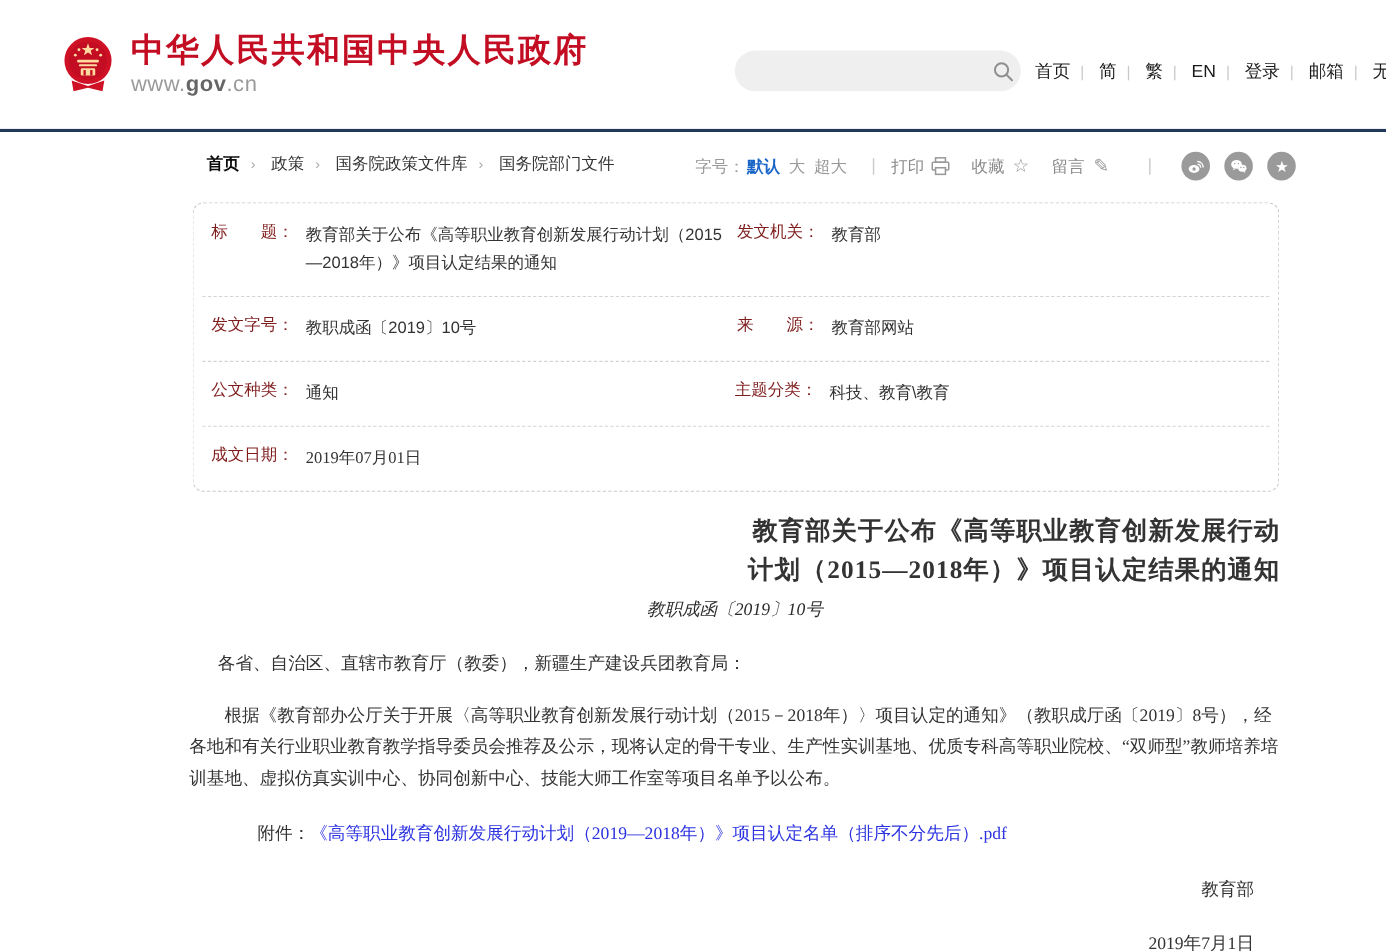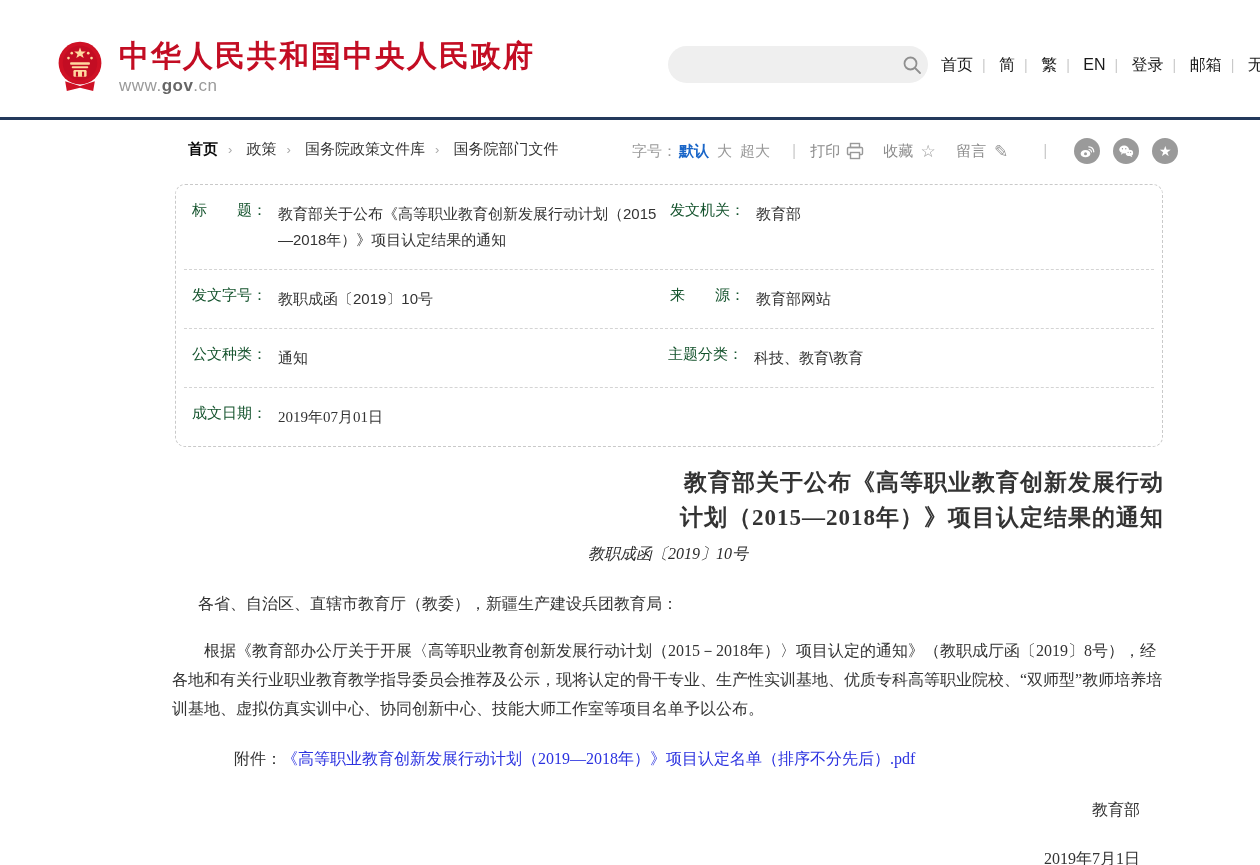--- a/index.html
+++ b/index.html
@@ -2,25 +2,25 @@
 <html><head>
 <meta charset="utf-8">
 <style>
   * { box-sizing: border-box; margin: 0; padding: 0; }
   html,body { width:1260px; height:865px; background:#fff; overflow:hidden;
     font-family:"Liberation Sans","DejaVu Sans",sans-serif; }
   body { position:relative; }
 
   
   .header { position:relative; height:117px; background:#fff; }
-  .logo-wrap { position:absolute; left:55px; top:40px; display:flex; align-items:center; }
+  .logo-wrap { position:absolute; left:55px; top:30px; display:flex; align-items:center; }
   .emblem { width:50px; height:56px; }
   .brand { margin-left:14px; }
   .site-title { color:#c30d23; font-size:30px; font-weight:bold; letter-spacing:2px; line-height:32px; }
-  .site-url { font-size:17px; color:#9a9a9a; margin-top:4px; letter-spacing:0.5px; }
+  .site-url { font-size:20px; color:#9a9a9a; margin-top:4px; letter-spacing:0.5px; }
   .site-url .gov { color:#666; font-weight:bold; }
   .search-pill { position:absolute; left:668px; top:46px; width:260px; height:37px;
     background:#efefef; border-radius:19px; border:none; display:flex; align-items:center; }
   .search-input { flex:1; background:transparent; border:none; outline:none; height:100%;
     padding:0 10px 0 18px; font-size:15px; color:#333; }
   .search-icon { width:34px; display:flex; align-items:center; justify-content:center; cursor:pointer; }
   .top-links { position:absolute; left:941px; top:55px; white-space:nowrap; font-size:16px; color:#1a1a1a; }
   .top-links a { color:#1a1a1a; text-decoration:none; margin:0 6px; cursor:pointer; }
   .top-links a:first-child { margin-left:0; }
   .top-links .pipe { color:#c9c9c9; font-size:14px; margin:0 3px; }
@@ -48,21 +48,21 @@
   .circle-icon .star-glyph { color:#fff; font-size:14px; line-height:1; }
 
   
   .meta-table { margin:10px 0 0 175px; width:988px; border:1px dashed #c9c9c9; border-radius:10px;
     font-size:15px; color:#333; padding:0 8px; }
   .meta-row { display:flex; border-bottom:1px dashed #d4d4d4; padding:16px 8px; }
   .meta-row:last-child { border-bottom:none;font-family:Liberation Serif, serif; }
   .mcell { display:flex; }
   .mcell.left { width:478px; padding-right:10px; }
   .mcell.right { flex:1; }
-  .mlabel { color:#14532d; width:86px; flex-shrink:0; }
+  .mlabel { color:#7f1d1d; width:86px; flex-shrink:0; }
   .mvalue { color:#333; line-height:26px; max-width:388px; }
   .mcell.right .mvalue { max-width:none; }
 
   
   .article { margin-left:172px; width:992px; color:#333;
     font-family:"Liberation Serif","DejaVu Serif",serif; }
   .doc-title { text-align:right; font-weight:bold; font-size:23px; line-height:35px;
     margin-top:18px; color:#333; letter-spacing:1px; }
   .doc-number { text-align:center; font-size:16px; margin-top:9px; font-style:italic; color:#2b2b2b; }
   .doc-body { font-size:16px; line-height:29px; margin-top:24px; }

